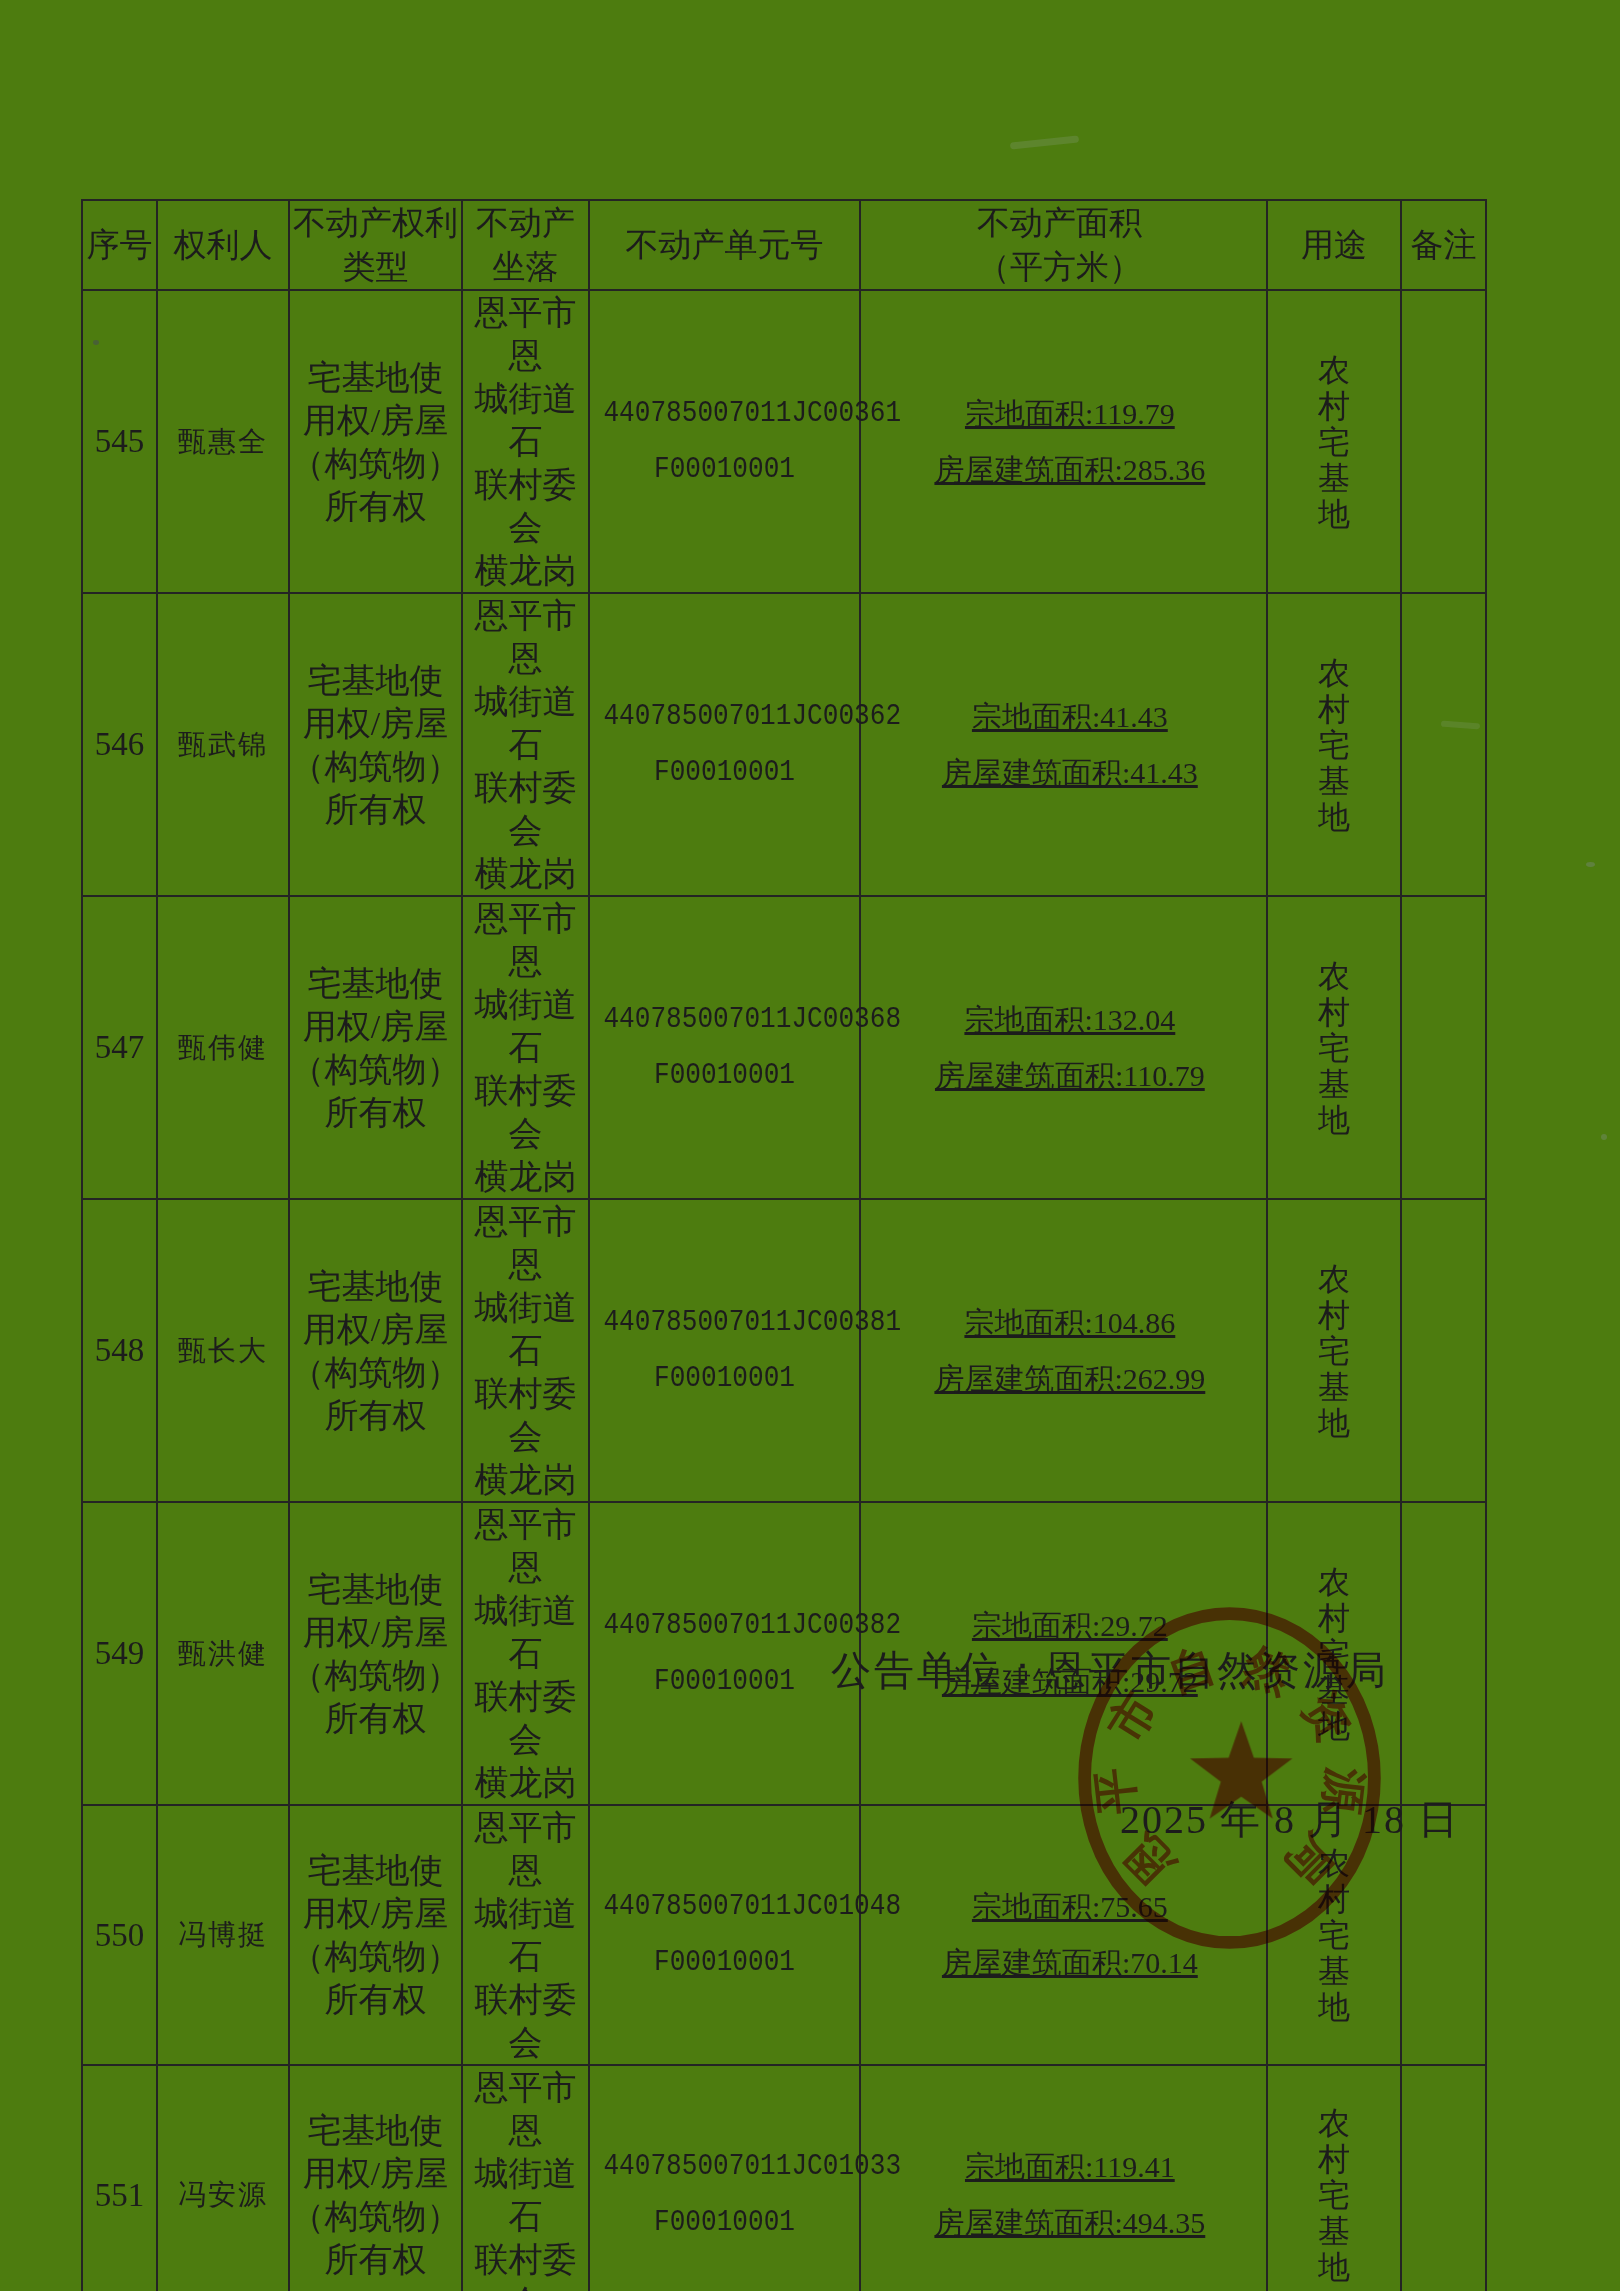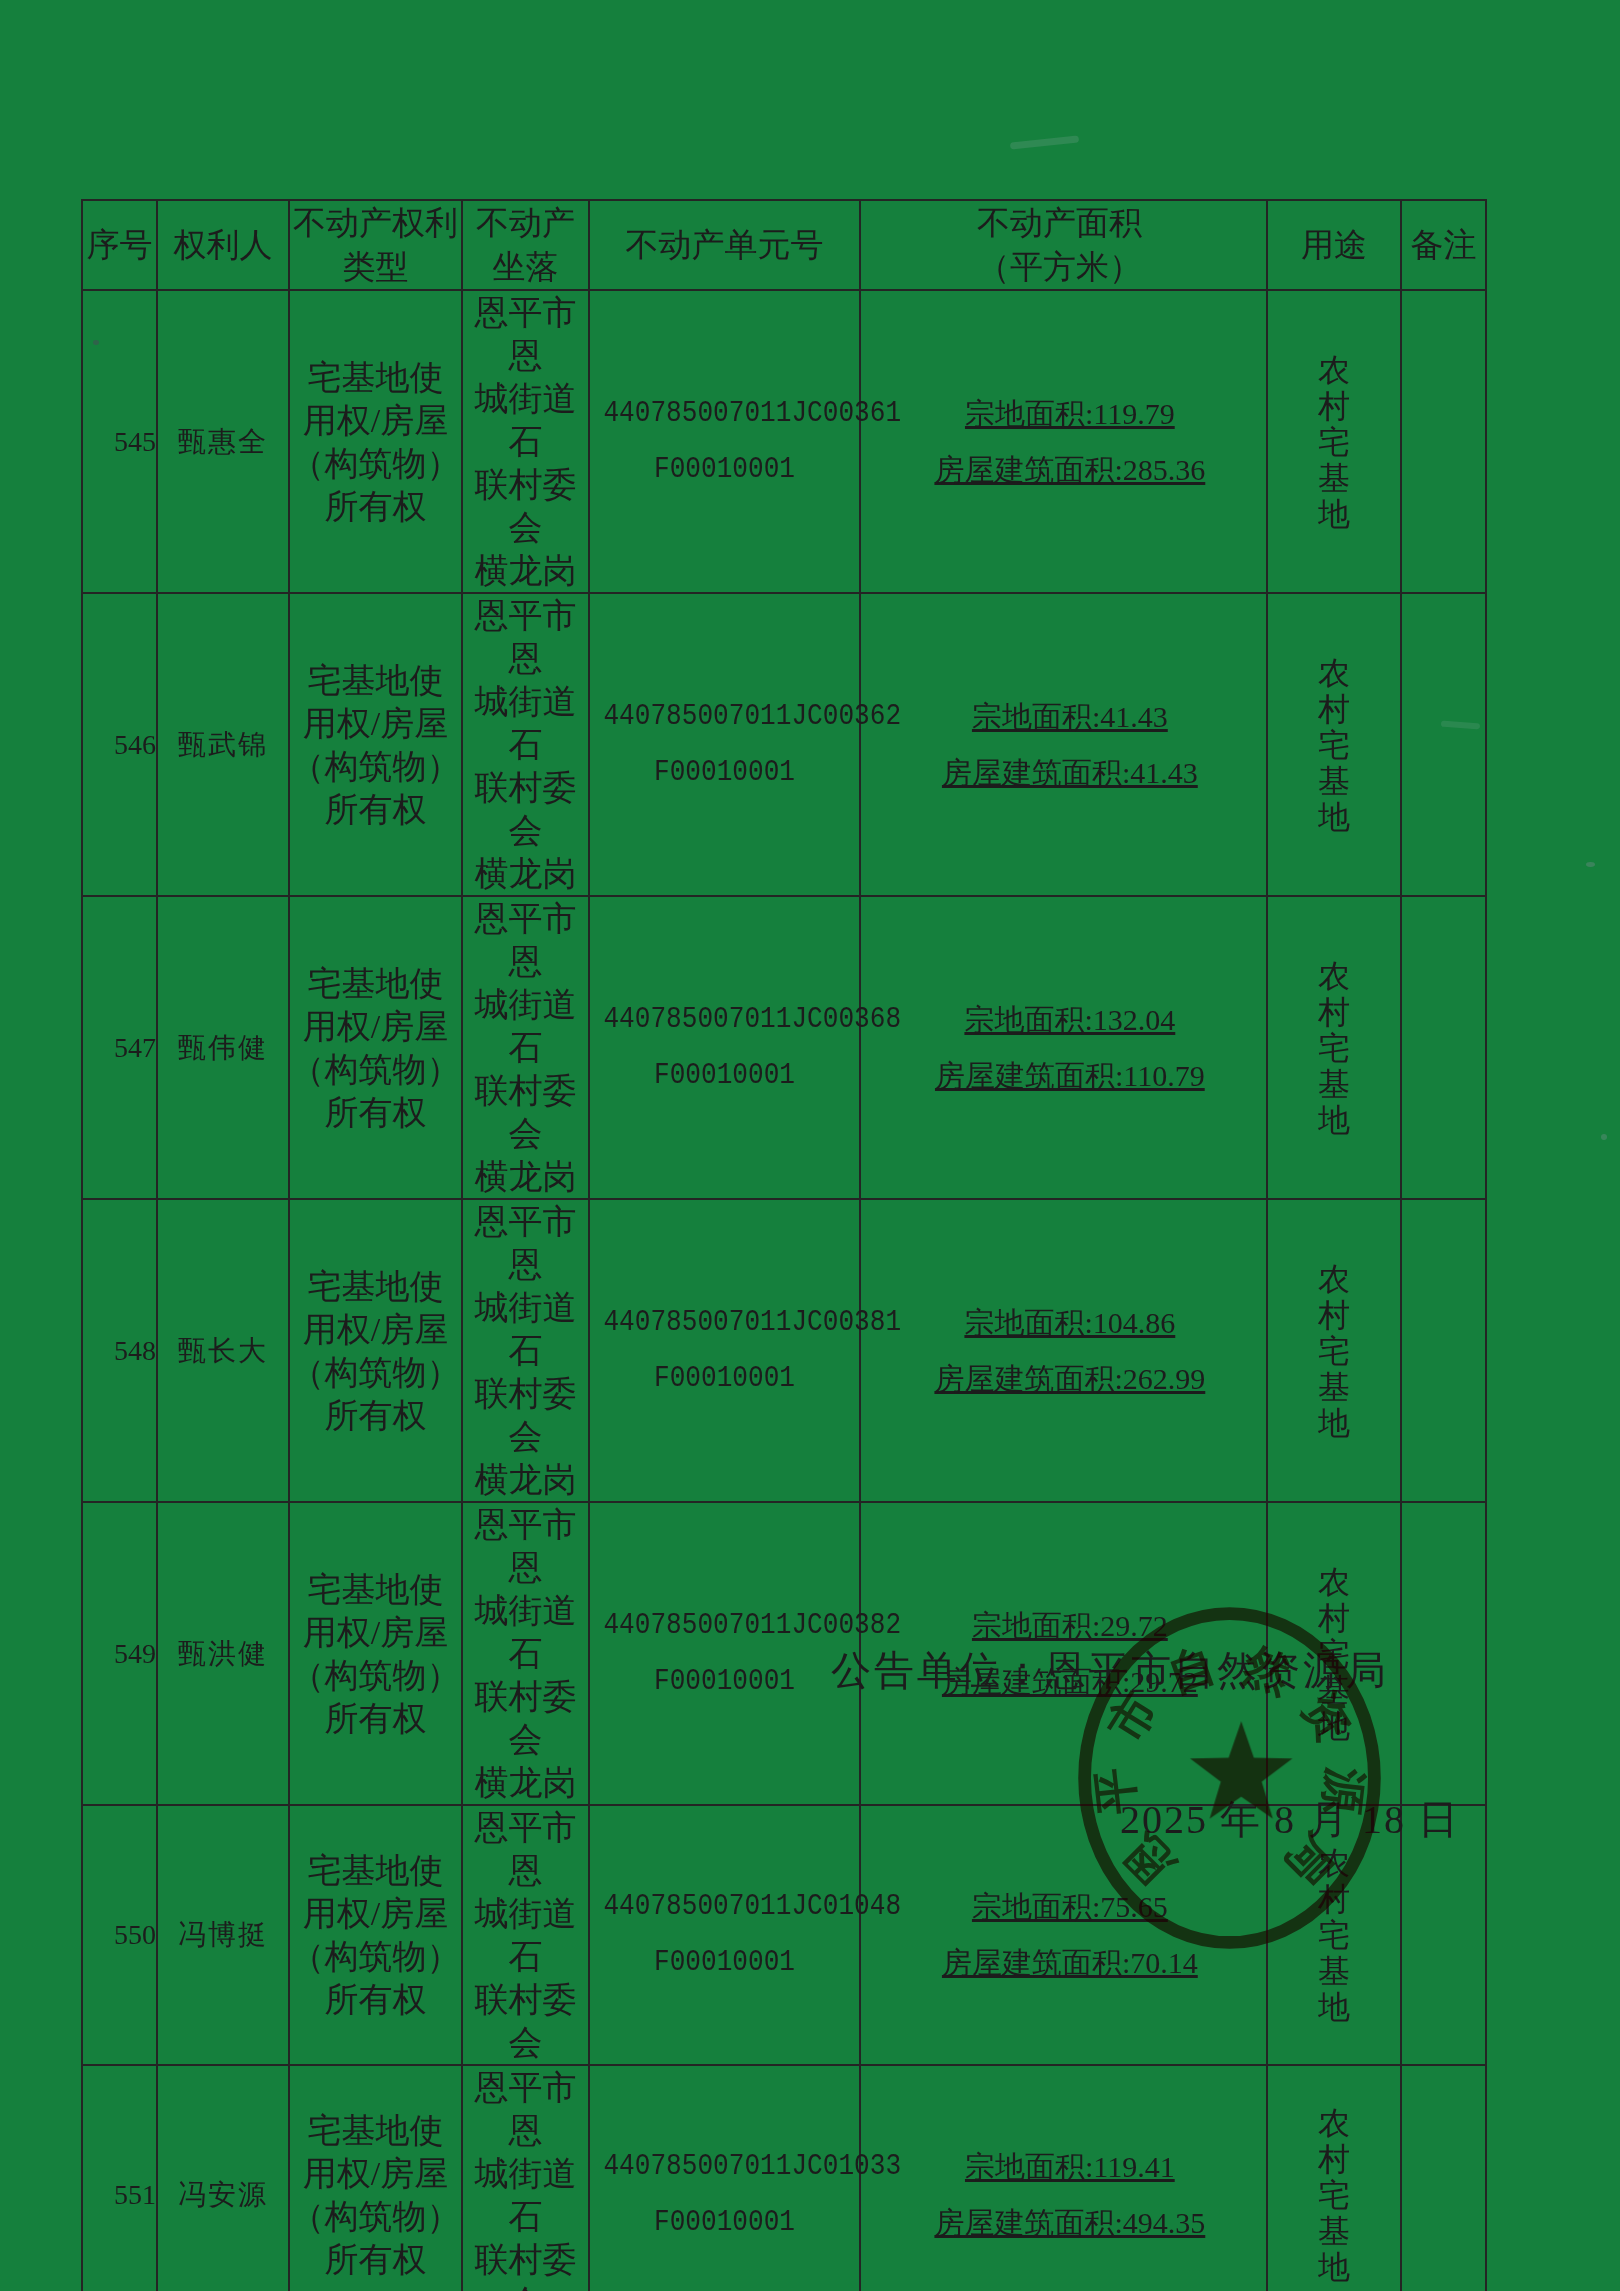--- a/index.html
+++ b/index.html
@@ -4,21 +4,21 @@
 <style>
   html,body{margin:0;padding:0;}
   body{
     font-family:"Liberation Serif","DejaVu Serif",serif;
     background:#e9edf2;
   }
   .page{
     position:relative;
     width:1620px;
     height:2292px;
-    background:#15803d;
+    background:#4d7c0f;
     overflow:hidden;
     color:#1c1c1c;
   }
   
   table.doc-table{
     position:absolute;
     left:81px;
     top:199px;
     width:1406px;
     border-collapse:collapse;
@@ -30,21 +30,21 @@
     vertical-align:middle;
     text-align:center;
     padding:0;
     font-weight:normal;
     color:#1c1c1c;
   }
   .doc-table thead tr{height:89px;}
   .doc-table tbody tr{height:180px;}
   .hcell div{font-size:33px;line-height:44px;}
   .hcell.h5{text-align:left;padding-left:116px;}
-  .c-no .ln{font-size:28px;text-align:right;}
+  .c-no .ln{font-size:33px;}
   .c-owner .ln{font-size:28px;letter-spacing:2px;}
   .c-type .ln,.c-loc .ln{font-size:34px;line-height:43px;}
   .c-unit{font-family:Liberation Mono, monospace;}
   .c-unit .ln{font-size:29px;line-height:56px;transform:scaleX(.9);transform-origin:center;}
   .c-area{text-align:left;}
   .c-area .ln{font-size:30px;line-height:56px;padding-left:12.7px;white-space:nowrap;text-decoration:underline;}
   .c-usage .ln{font-size:32px;line-height:36px;}
   .c-remark .ln{font-size:30px;}
   
   .footer-line1{

